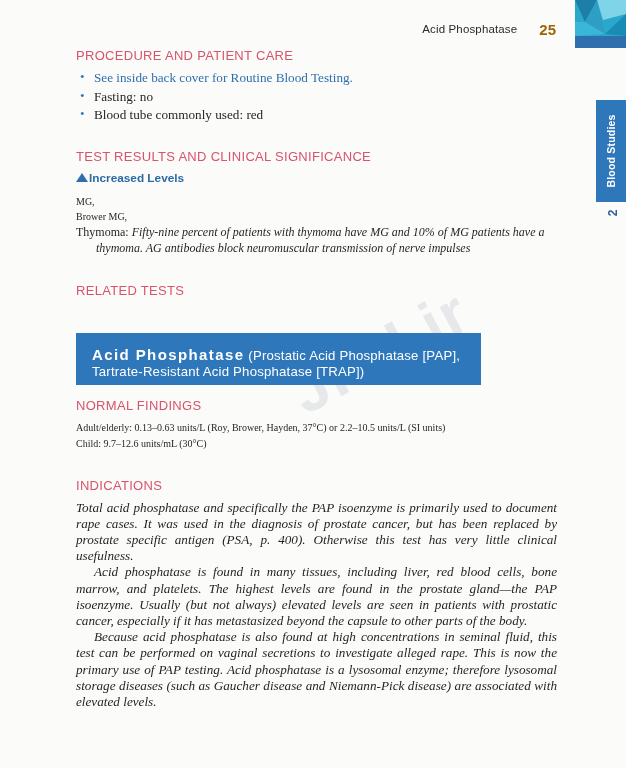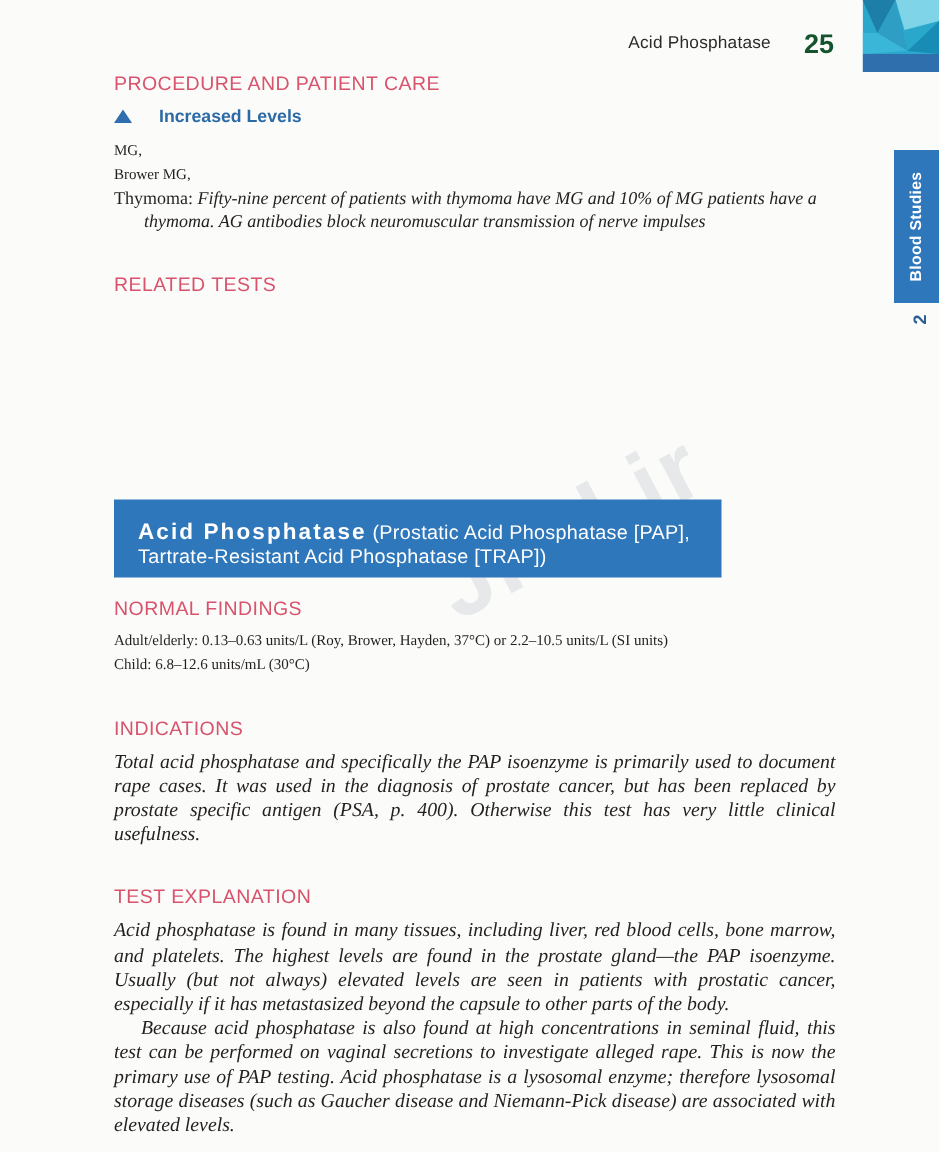--- a/index.html
+++ b/index.html
@@ -30,23 +30,23 @@
     gap: 22px;
   }
   .running-head-title {
     font-family: "Liberation Sans", sans-serif;
     font-size: 11.5px;
     color: #2b2b2b;
     letter-spacing: 0.15px;
   }
   .running-head-pageno {
     font-family: "Liberation Sans", sans-serif;
-    font-size: 18px;
-    font-weight: bold;
-    color: #14532d;
+    font-size: 15px;
+    font-weight: bold;
+    color: #a16207;
   }
 
   
   .corner-logo {
     position: absolute;
     top: 0;
     right: 0;
     width: 51px;
     height: 48px;
     overflow: hidden;
@@ -124,21 +124,21 @@
     left: 4px;
     top: -1px;
     color: #2f77bb;
     font-size: 13px;
   }
   ul.bullets li.link-item { color: #2f6fae; }
 
   .sub-head {
     display: flex;
     align-items: center;
-    gap: 18px;
+    gap: 1px;
     margin: 4px 0 9px 0;
   }
   .tri-up {
     width: 0; height: 0;
     border-left: 6px solid transparent;
     border-right: 6px solid transparent;
     border-bottom: 9px solid #2f6fae;
   }
   .sub-head-label {
     font-family: "Liberation Sans", sans-serif;
@@ -239,21 +239,27 @@
 
   <div class="thumb-tab">
     <span class="thumb-tab-label">Blood Studies</span>
   </div>
   <div class="thumb-tab-number">2</div>
 
   <div class="column">
 
     <h2 class="section-head">PROCEDURE AND PATIENT CARE</h2>
 
-
+    <ul class="bullets">
+      <li class="link-item">See inside back cover for Routine Blood Testing.</li>
+      <li>Fasting: no</li>
+      <li>Blood tube commonly used: red</li>
+    </ul>
+
+    <h2 class="section-head gap-top">TEST RESULTS AND CLINICAL SIGNIFICANCE</h2>
 
     <div class="sub-head">
       <span class="tri-up"></span>
       <span class="sub-head-label">Increased Levels</span>
     </div>
 
     <p class="plain-line">MG,</p>
     <p class="plain-line">Brower MG,</p>
     <p class="hang"><span>Thymoma:</span>
       <em>Fifty-nine percent of patients with thymoma have MG and 10% of MG patients have a thymoma. AG antibodies block neuromuscular transmission of nerve impulses</em></p>
@@ -266,23 +272,22 @@
   </div>
 
   <div class="title-banner">
     <div class="banner-text"><span class="banner-main">Acid Phosphatase</span> <span>(Prostatic Acid Phosphatase [PAP], Tartrate-Resistant Acid Phosphatase [TRAP])</span></div>
   </div>
 
   <div class="below-banner">
 
     <h2 class="section-head">NORMAL FINDINGS</h2>
     <p class="plain-line">Adult/elderly: 0.13–0.63 units/L (Roy, Brower, Hayden, 37°C) or 2.2–10.5 units/L (SI units)</p>
-    <p class="plain-line">Child: 6.8–12.6 units/mL (30°C)</p>
+    <p class="plain-line">Child: 9.7–12.6 units/mL (30°C)</p>
 
     <h2 class="section-head gap-top">INDICATIONS</h2>
     <p class="body">Total acid phosphatase and specifically the PAP isoenzyme is primarily used to document rape cases. It was used in the diagnosis of prostate cancer, but has been replaced by prostate specific antigen (PSA, p. 400). Otherwise this test has very little clinical usefulness.</p>
 
-    <h2 class="section-head gap-top">TEST EXPLANATION</h2>
     <p class="body">Acid phosphatase is found in many tissues, including liver, red blood cells, bone marrow, and platelets. The highest levels are found in the prostate gland—the PAP isoenzyme. Usually (but not always) elevated levels are seen in patients with prostatic cancer, especially if it has metastasized beyond the capsule to other parts of the body.</p>
     <p class="body">Because acid phosphatase is also found at high concentrations in seminal fluid, this test can be performed on vaginal secretions to investigate alleged rape. This is now the primary use of PAP testing. Acid phosphatase is a lysosomal enzyme; therefore lysosomal storage diseases (such as Gaucher disease and Niemann-Pick disease) are associated with elevated levels.</p>
   </div>
 
 </div>
 
 </body></html>

